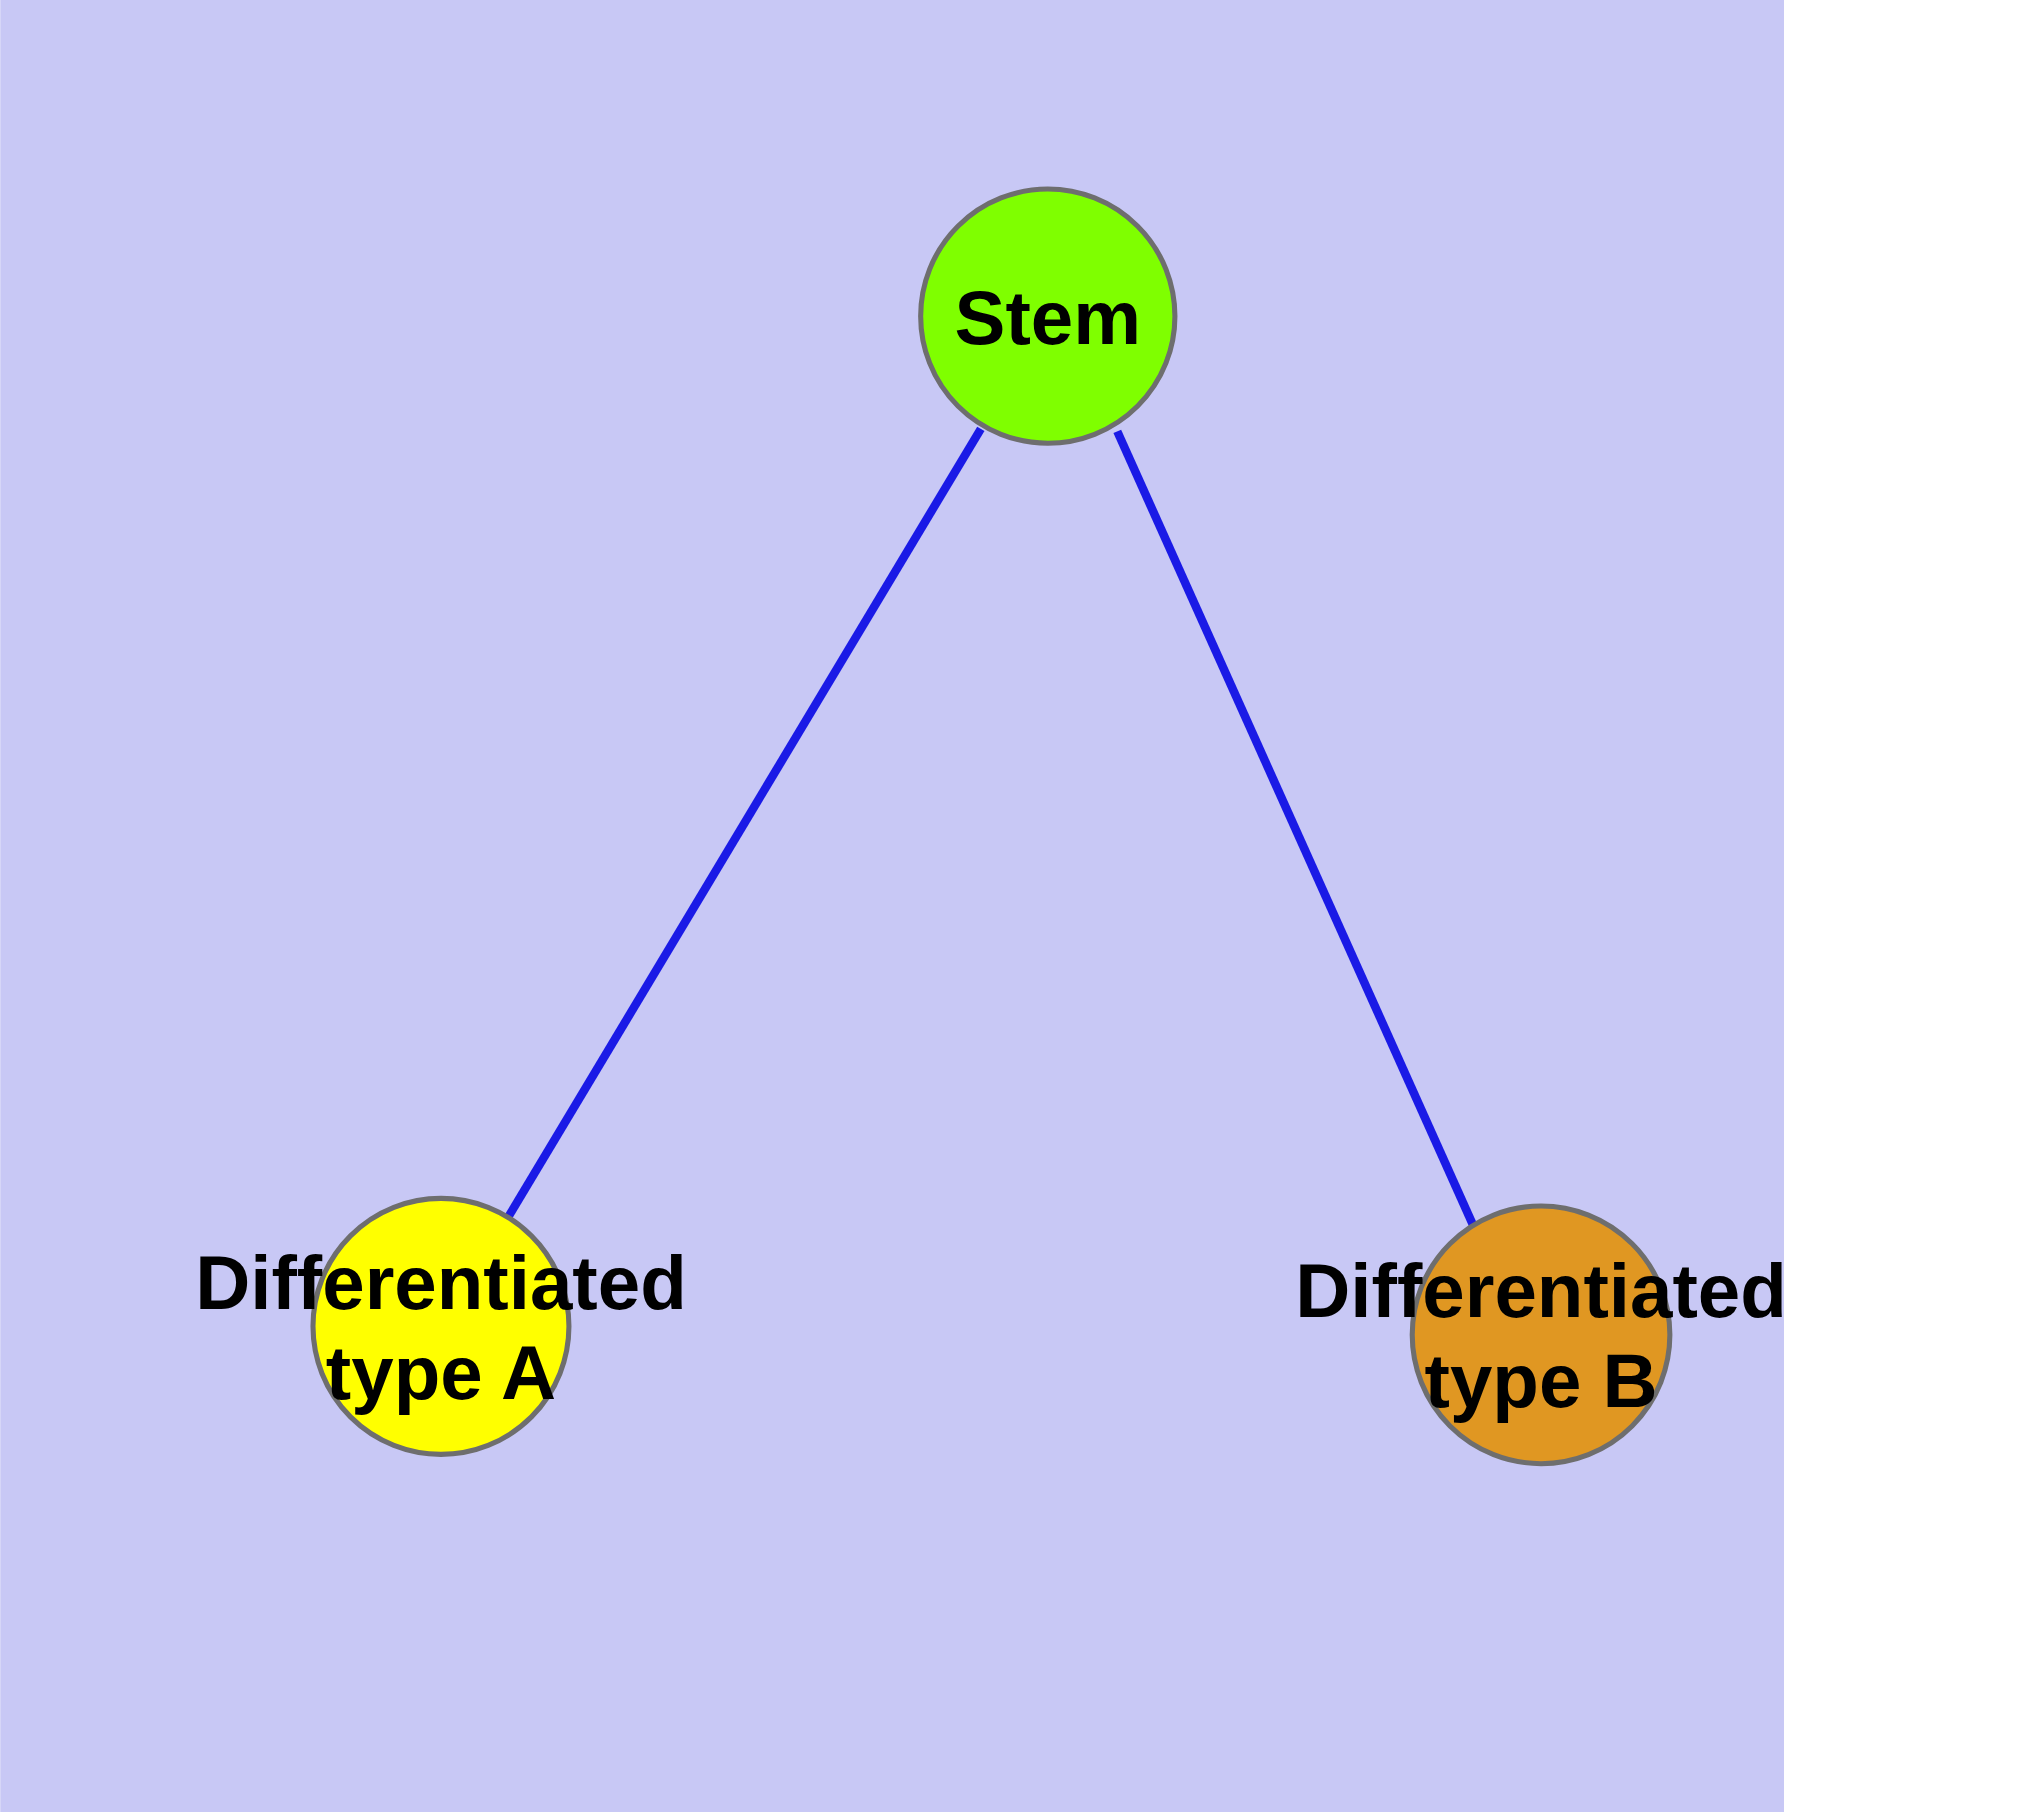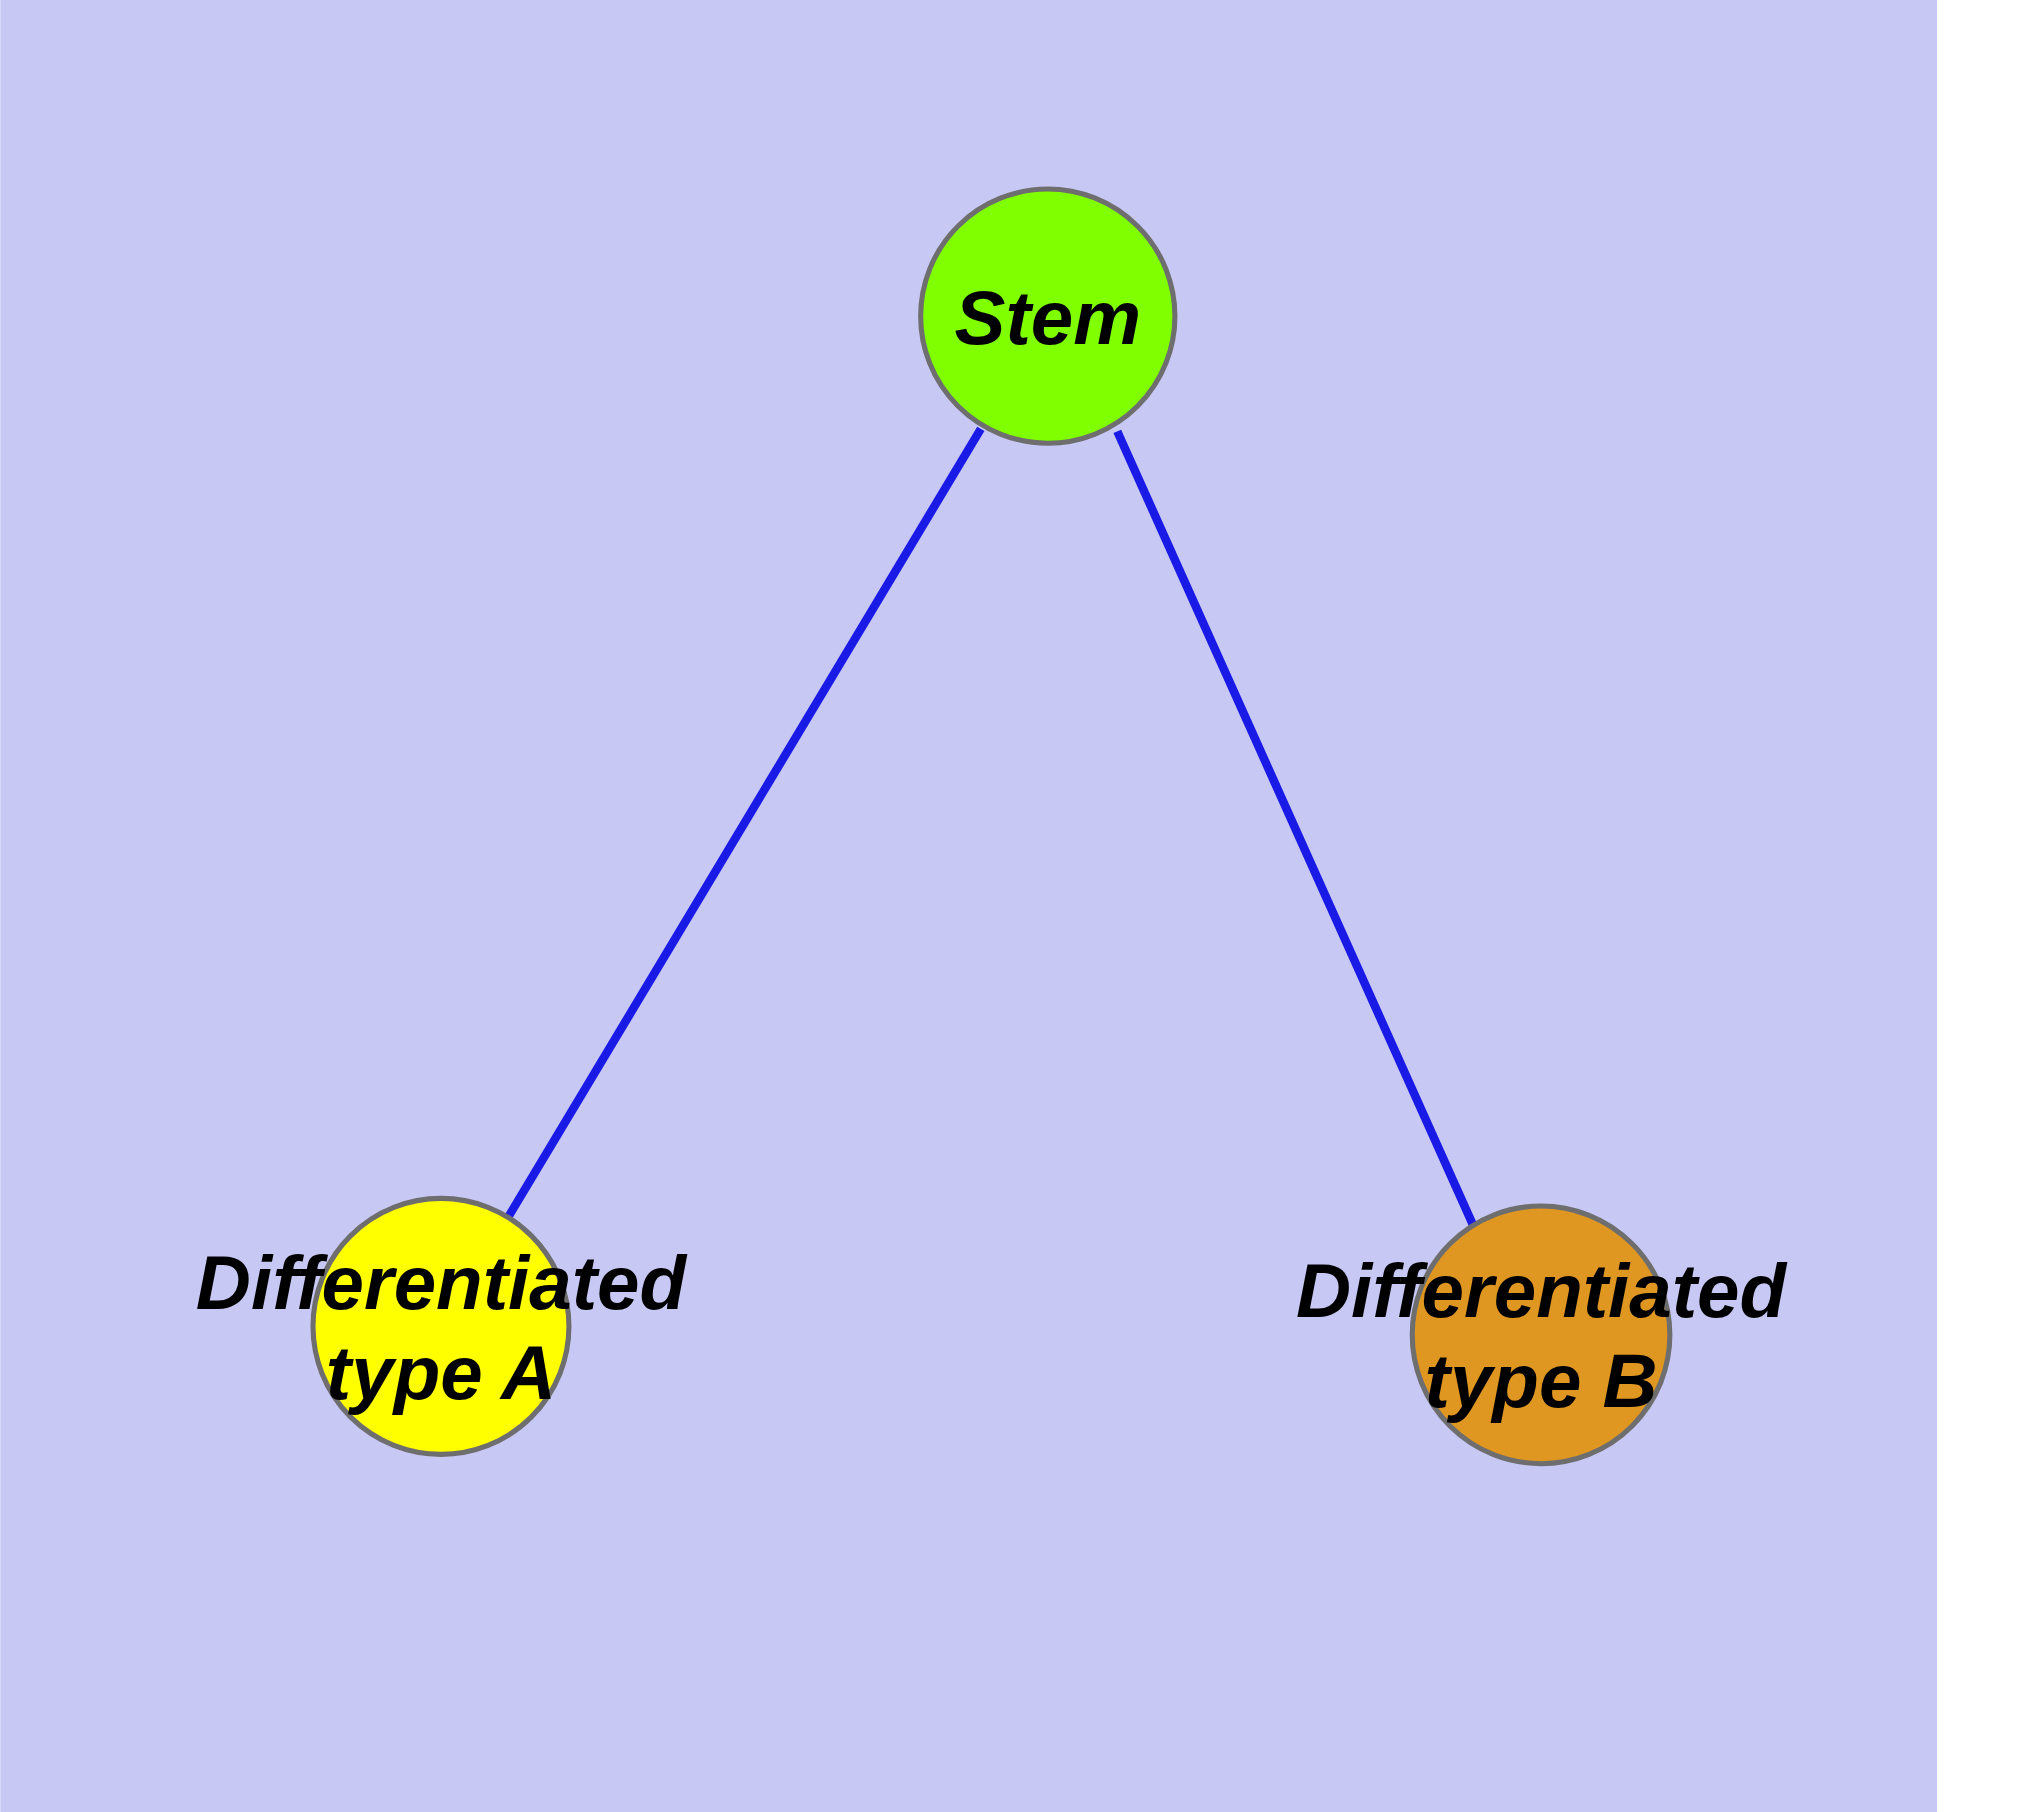--- a/index.html
+++ b/index.html
@@ -29,21 +29,21 @@
     font-size: 90px;
     fill: #000000;
     text-anchor: middle;
     dominant-baseline: auto;
     white-space: pre;
   }
 </style>
 </head>
 <body>
 
-<div id="canvas" style="width: 1937px; height: 1812px; font-style: italic;">
+<div id="canvas" style="width: 1784px; height: 1812px;">
   <svg id="graph-svg" viewBox="0 0 2384 2138" xmlns="http://www.w3.org/2000/svg" style="width: 2021px; height: 1812px;">
 
     <rect id="bg-rect" x="0" y="0" width="2384" height="2138" fill="#c8c8f5"></rect>
 
     <g>
       <line id="edge-0" x1="1157" y1="506" x2="600" y2="1435" stroke="#1a1ae6" stroke-width="10" stroke-linecap="butt"></line>
       <line id="edge-1" x1="1318" y1="509" x2="1738" y2="1446" stroke="#1a1ae6" stroke-width="10" stroke-linecap="butt"></line>
     </g>
 
     <g>

